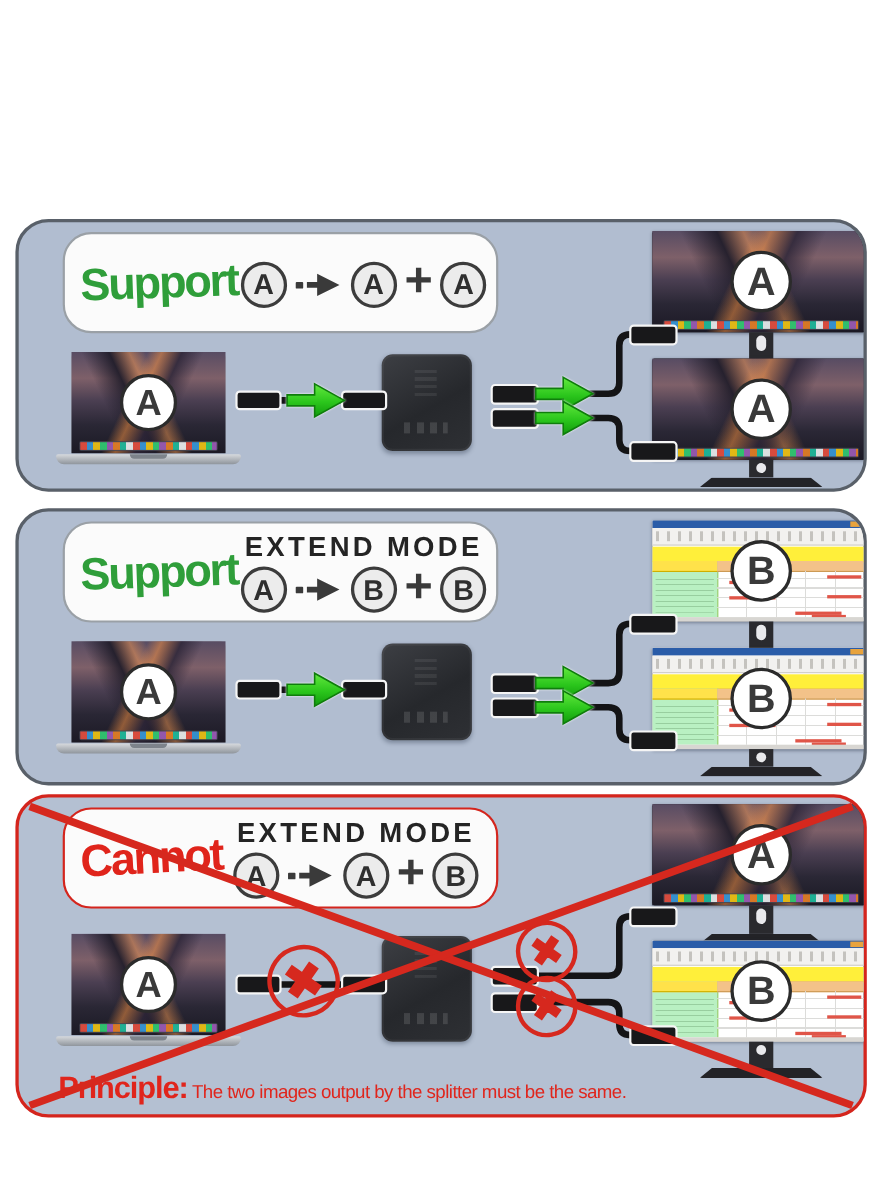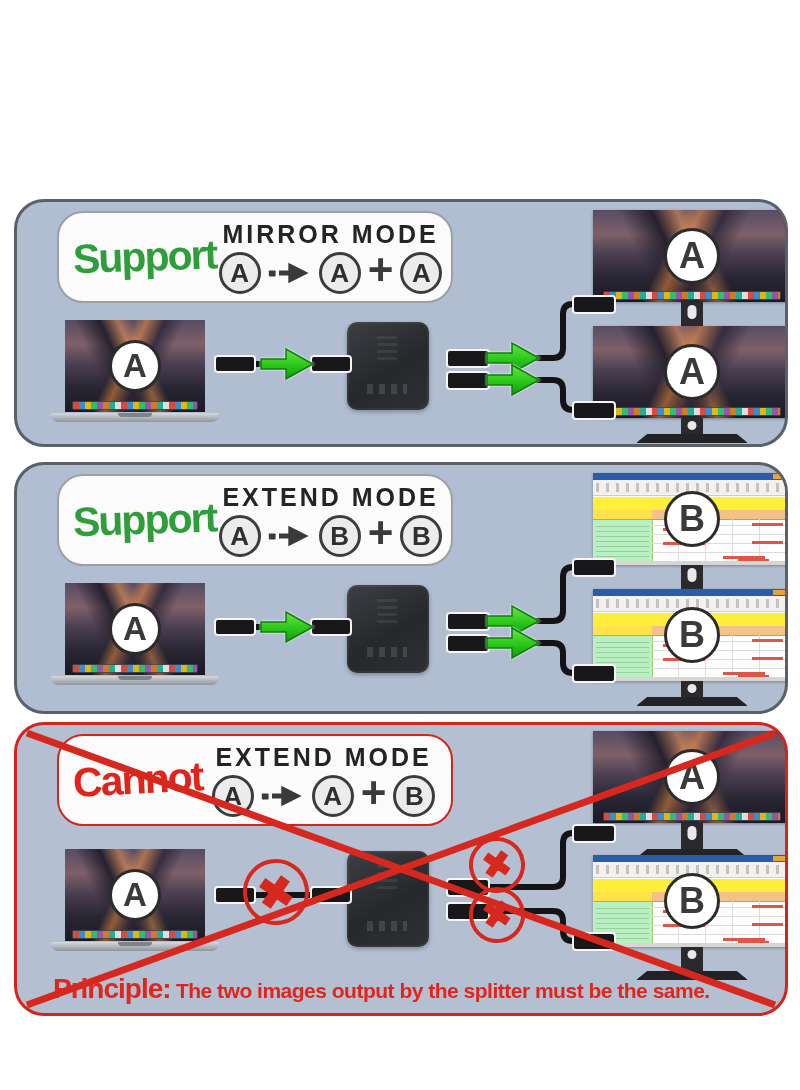--- a/index.html
+++ b/index.html
@@ -116,42 +116,41 @@
   #p3 .m2 .mon-neck{height:24px;}
   .xbadge{position:absolute;border:4px solid #d6281e;border-radius:50%;color:#d6281e;
         display:flex;align-items:center;justify-content:center;font-weight:900;
         transform:rotate(-10deg);z-index:55;box-sizing:border-box;}
   .xb-in{left:226px;top:134px;width:66px;height:66px;font-size:44px;}
   .xb-top{left:452px;top:112px;width:56px;height:56px;font-size:36px;}
   .xb-bot{left:452px;top:162px;width:56px;height:56px;font-size:36px;}
   .bigx{position:absolute;inset:0;width:100%;height:100%;z-index:60;pointer-events:none;}
   .principle{position:absolute;left:36px;top:248px;z-index:40;color:#e0251c;white-space:nowrap;z-index:40;}
   .principle .pfx{font-weight:800;font-size:28px;letter-spacing:-1px;}
-  .principle .ptx{font-weight:700;font-size:21px;letter-spacing:-0.5px;}
+  .principle .ptx{font-weight:400;font-size:17px;letter-spacing:-0.5px;}
 </style>
 </head>
 <body>
 
 <svg width="0" height="0" style="position:absolute" aria-hidden="true">
   <defs>
     <linearGradient id="ga" x1="0" y1="0" x2="0" y2="1">
       <stop offset="0" stop-color="#63e93e"></stop>
         <stop offset="0.55" stop-color="#2bc61c"></stop>
         <stop offset="1" stop-color="#119a0c"></stop>
     </linearGradient>
   </defs>
 </svg>
 
 <div class="canvas">
 
   <section class="panel" id="p1">
     <div class="pill">
       <span class="status">Support</span>
       <div class="mode">
-        <div class="mode-title">MIRROR MODE</div>
         <div class="formula">
           <span class="fcircle">A</span>
           <svg class="fglyph" viewBox="0 0 52 32">
               <rect x="1" y="13" width="8" height="7" rx="1" fill="#3a3a3a"></rect>
               <path d="M13 13 h11 v-9 l24 12 -24 12 v-9 h-11 z" fill="#3a3a3a"></path>
             </svg>
           <span class="fcircle">A</span>
           <span class="plus">+</span>
           <span class="fcircle">A</span>
         </div>

